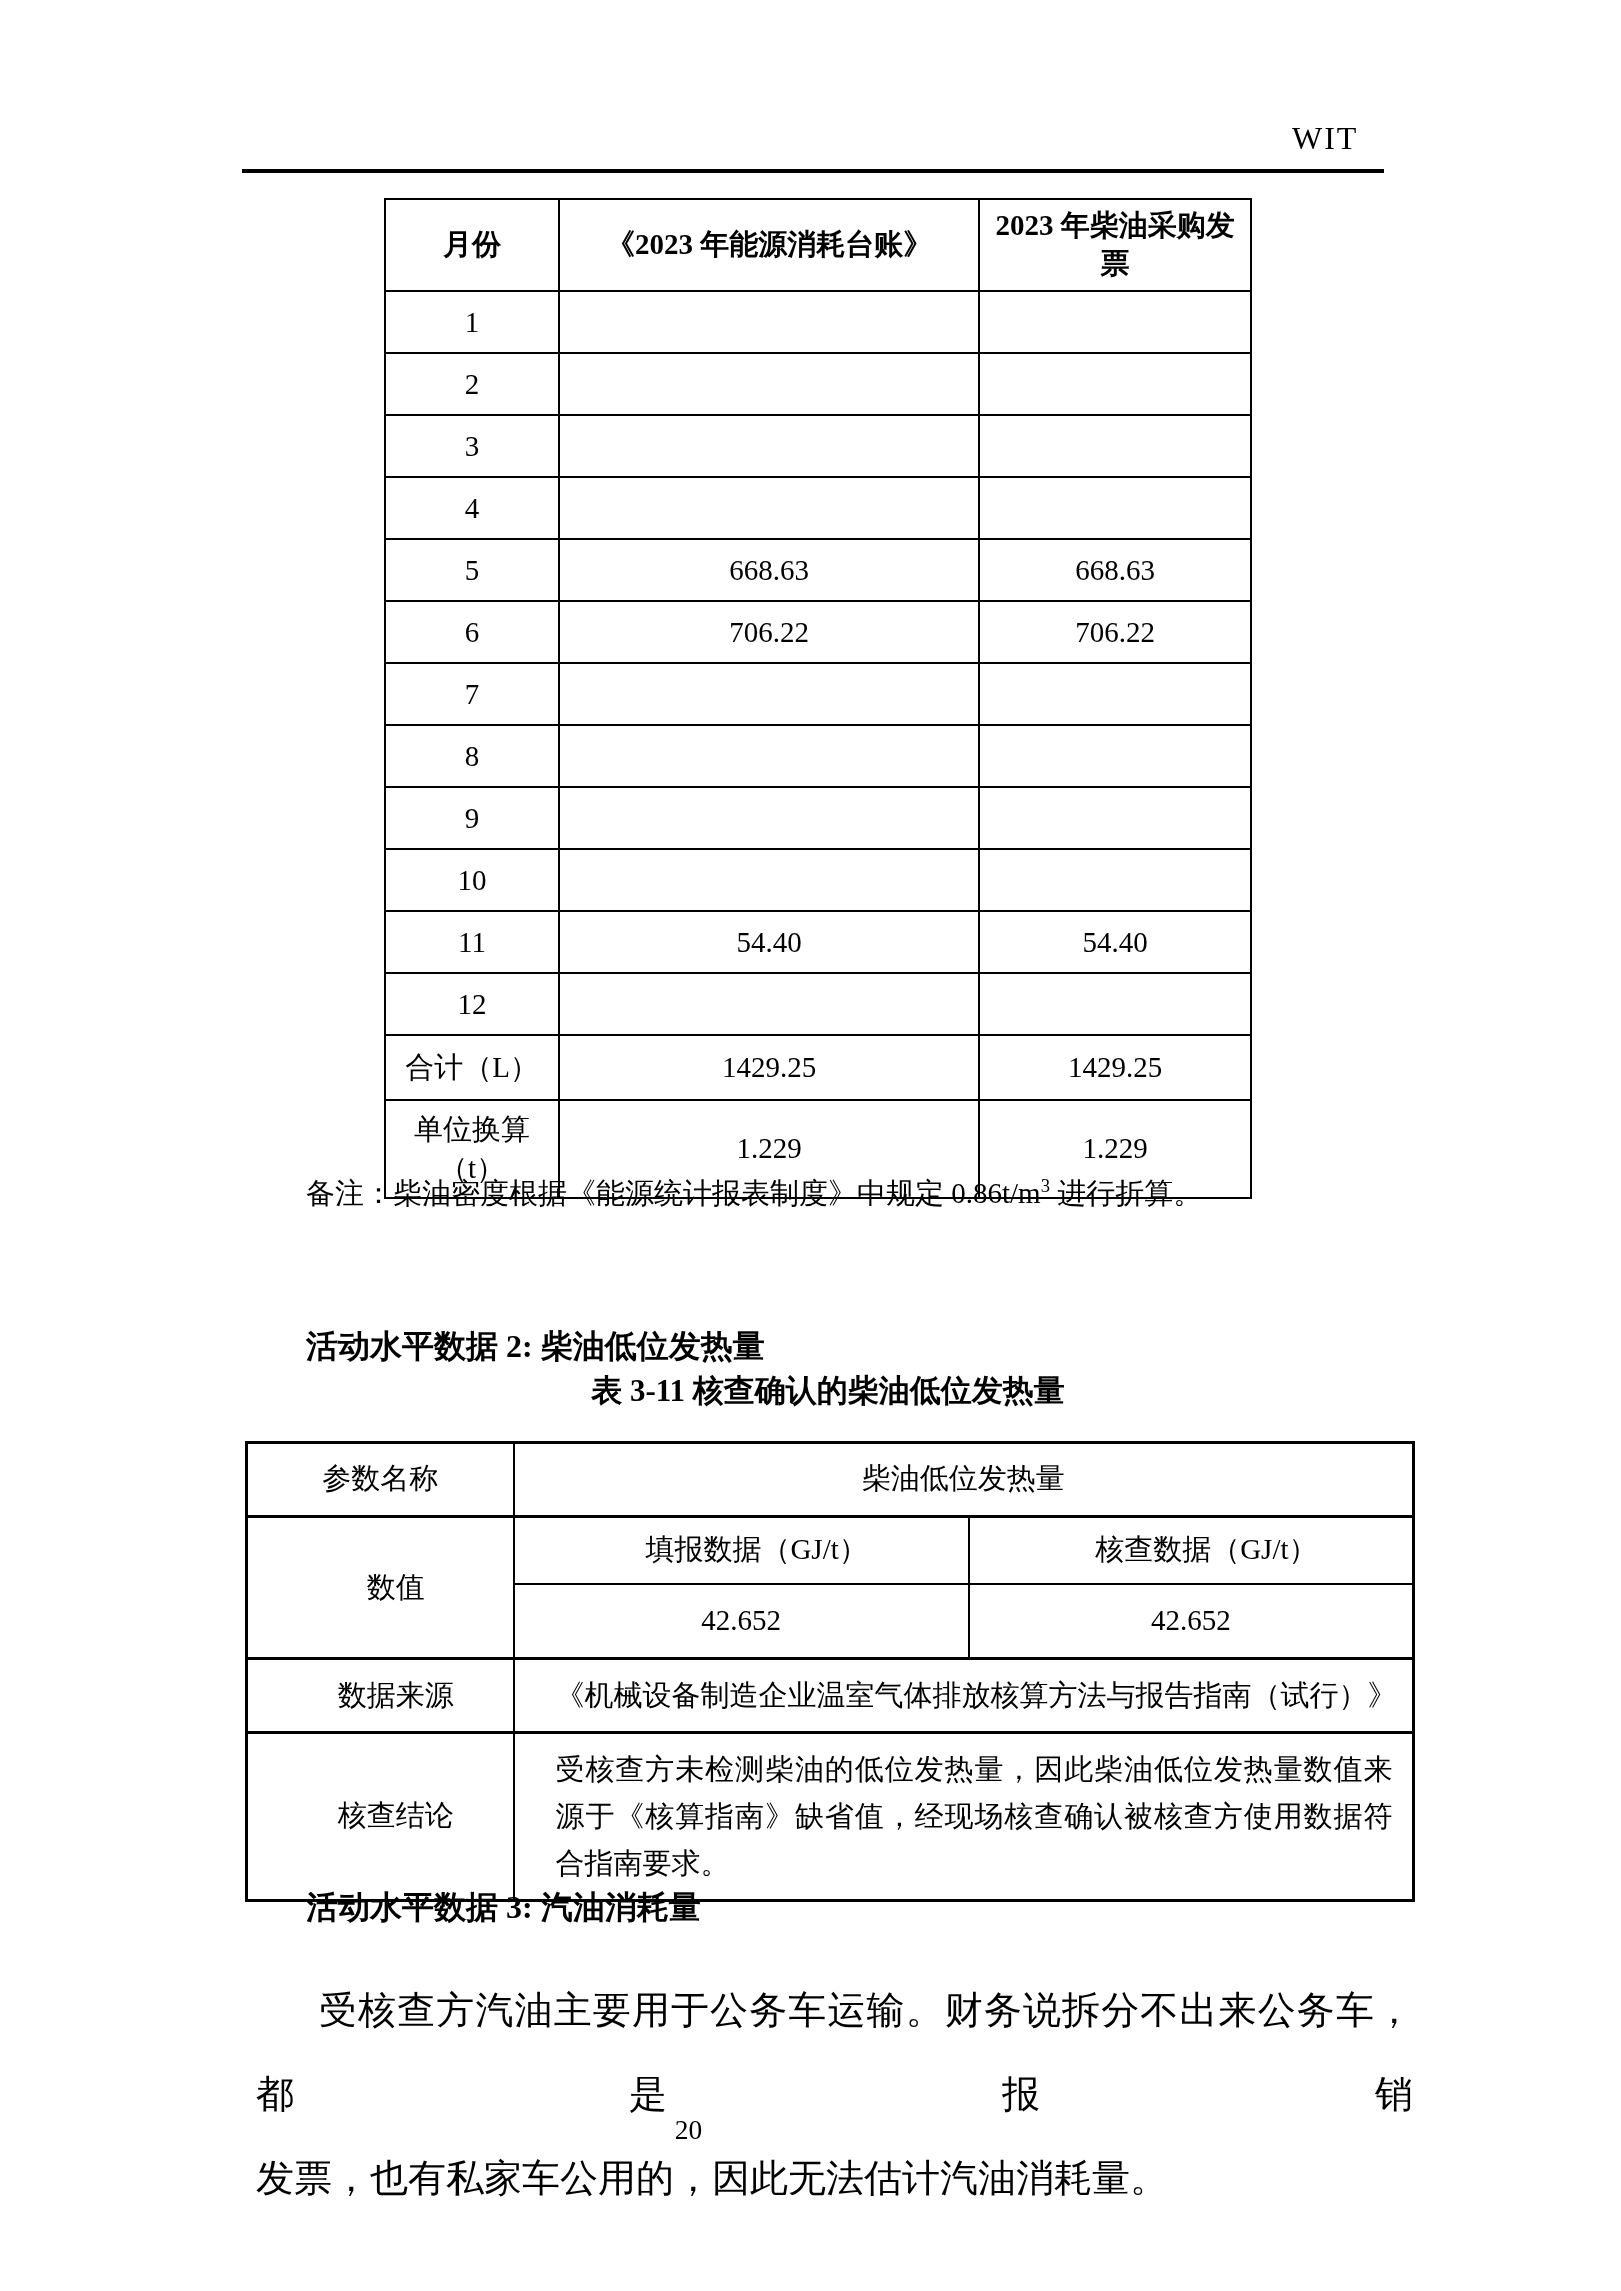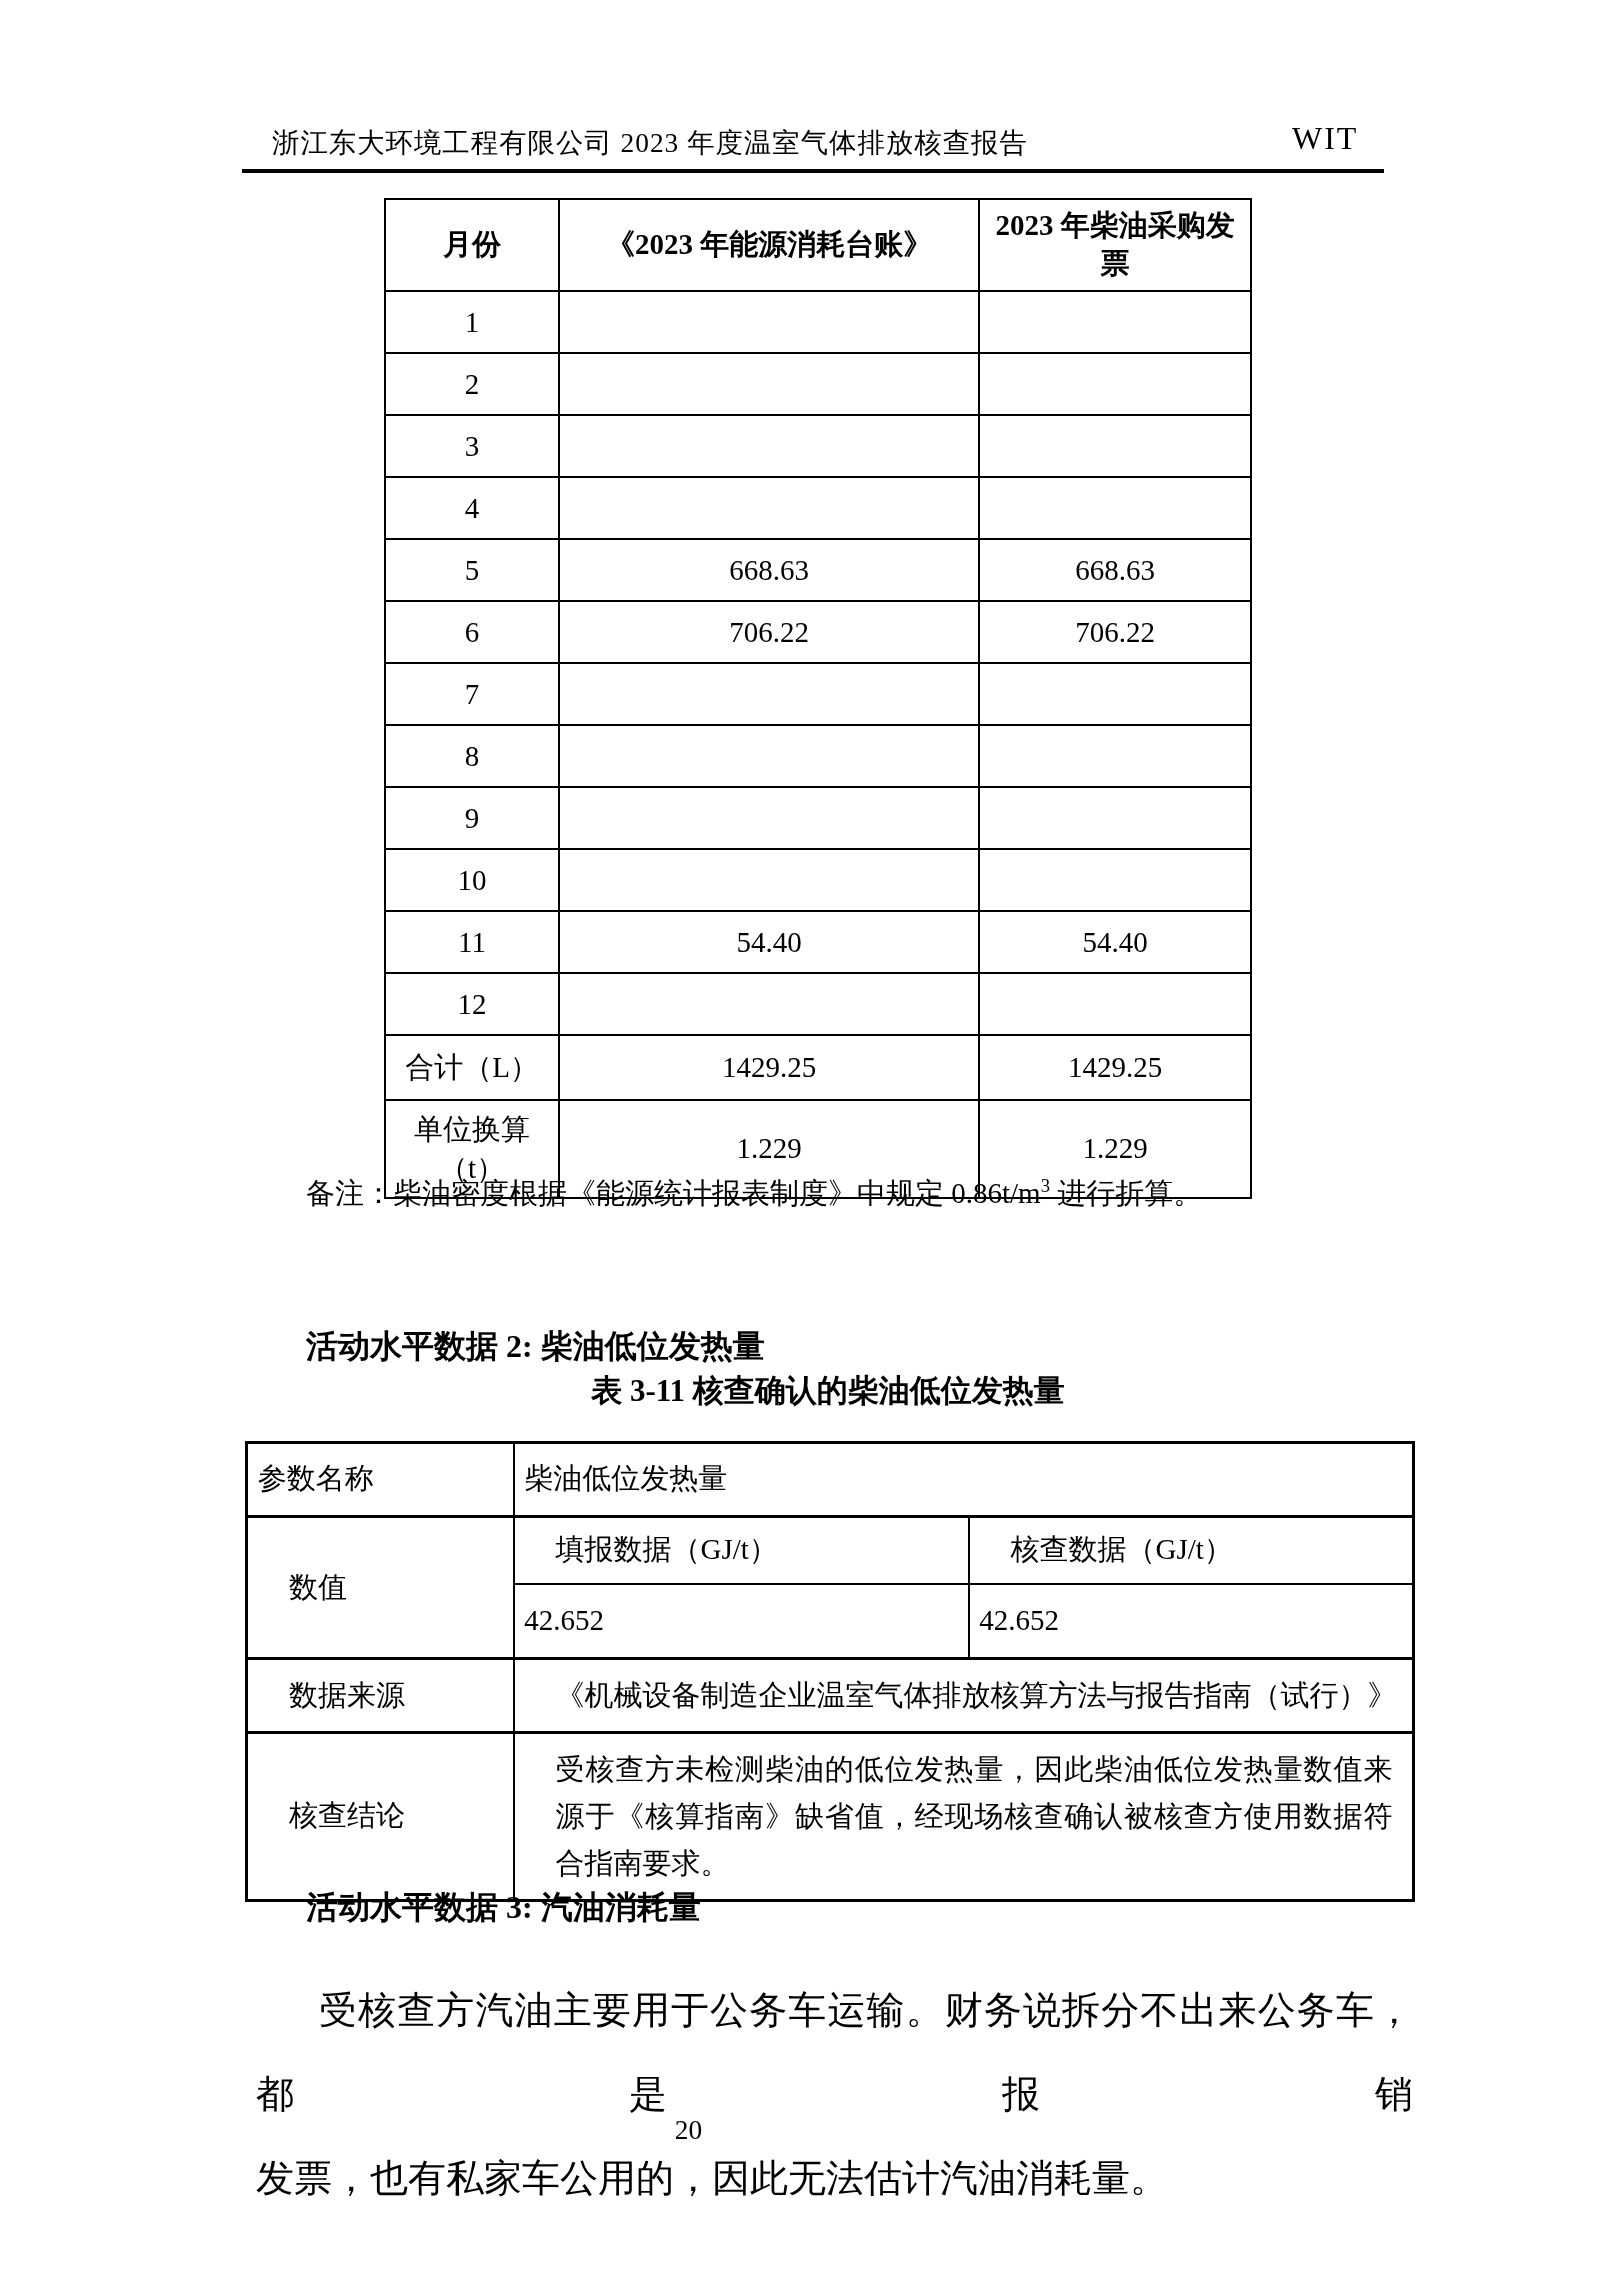--- a/index.html
+++ b/index.html
@@ -36,21 +36,21 @@
   
   .hd{position:absolute;left:245px;width:1166px;font-size:32px;font-weight:bold;text-indent:61px;}
   .hd2{top:1286px;margin-top:39px;}
   .hd3{top:1886px;}
   .tbl-title{position:absolute;top:1370px;left:245px;width:1166px;font-size:31px;font-weight:bold;text-align:center;}
   
   .t2wrap{position:absolute;top:1441px;left:245px;width:1166px;}
   .t2wrap table{border:3.9px solid #000;}
   .t2wrap td{
     border:2px solid #000;
-    vertical-align:middle;
+    text-align:center;vertical-align:middle;
     font-size:29px;padding:3.9px 9.8px;overflow:hidden;
   }
   .t2wrap tr.hthick td{border-top:3.9px solid #000;padding-left:41px;}
   .t2wrap tr.r1 td{height:63px;}
   .t2wrap tr.r2 td{height:57px;}
   .t2wrap tr.r3 td{height:65px;}
   .t2wrap tr.r4 td{height:63px;}
   .t2wrap tr.r5 td{height:149px;}
   .t2wrap td.leftcell{text-align:left;padding-left:23.5px;}
   .t2wrap td.justcell{text-align:justify;line-height:1.62;padding:7.8px 19.6px 7.8px 23.5px;}
@@ -59,21 +59,20 @@
   .para .l1{text-align:justify;text-align-last:justify;text-indent:63px;}
   .para .l2{text-align:left;}
   
   .pgnum{position:absolute;top:2115px;left:0;width:1377px;text-align:center;font-size:27.4px;}
 </style>
 </head>
 <body>
 
 <div class="page">
 
-  <div class="hdr-left">浙江东大环境工程有限公司 2023 年度温室气体排放核查报告</div>
   <div class="hdr-logo">WIT</div>
   <div class="hdr-rule"></div>
 
   <div class="t1wrap">
     <table>
       <colgroup>
           <col style="width:174px">
           <col style="width:420px">
           <col style="width:272px">
         </colgroup>

